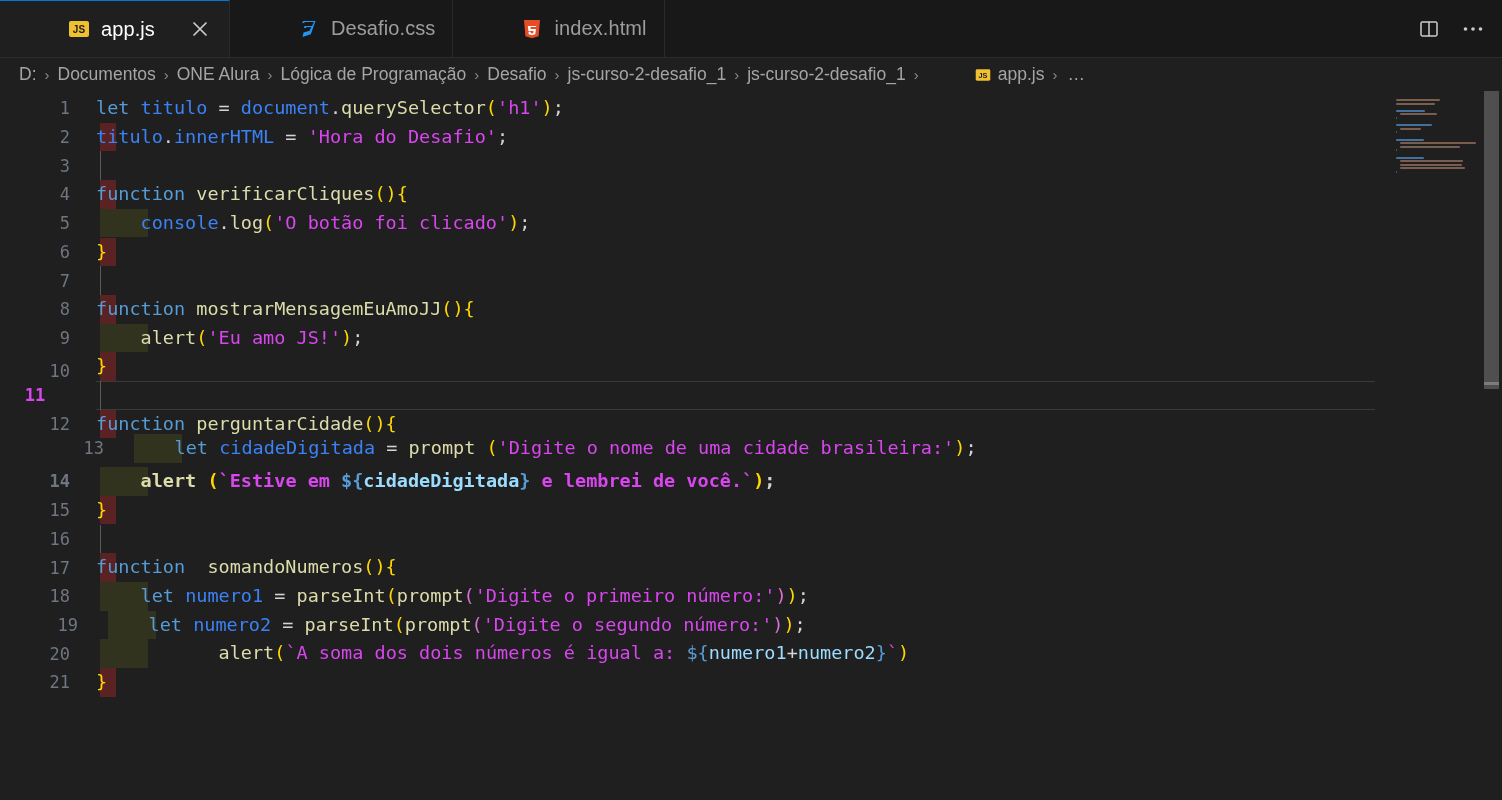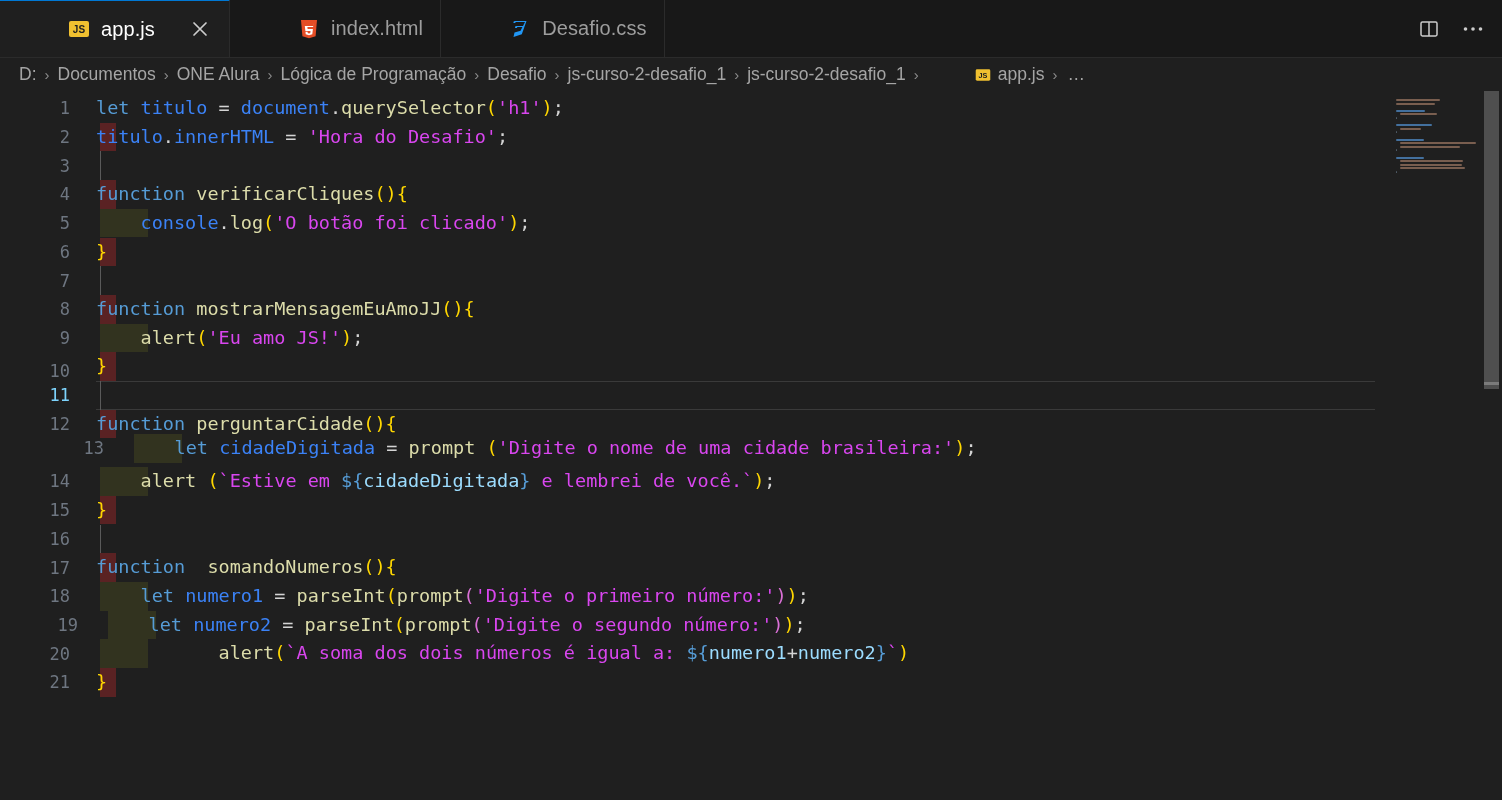--- a/index.html
+++ b/index.html
@@ -69,21 +69,21 @@
     position:relative;
     height:710px;background:#1f1f1f;overflow:hidden;
     font-family:"DejaVu Sans Mono","Liberation Mono",monospace;
   }
   .code-area{position:absolute;left:0;top:0;right:0;bottom:0;}
 
   .row{
     position:relative;height:28.7px;
     display:flex;align-items:center;
   }
-  .row.active .ln{color:#7dd3fc;font-weight:normal;}
+  .row.active .ln{color:#d946ef;font-weight:bold;text-align:center;}
   .row.active .rowline{
     position:absolute;left:96px;right:0;top:0;bottom:0;
     border-top:1px solid #3a3a3a;border-bottom:1px solid #3a3a3a;
     width:1279px;pointer-events:none;
   }
   .ln{
     width:70px;text-align:right;flex:none;
     color:#6e7681;font-size:17px;
     font-family:"DejaVu Sans Mono","Liberation Mono",monospace;
     padding-right:0;user-select:none;
@@ -160,34 +160,34 @@
       <span class="tab-close">
         <svg viewBox="0 0 20 20" width="20" height="20">
             <path d="M4 4 L16 16 M16 4 L4 16" stroke="#cccccc" stroke-width="1.7" fill="none" stroke-linecap="round"></path>
           </svg>
       </span>
     </div>
 
     <div class="tab">
       <span class="tab-icon">
         <svg viewBox="0 0 22 22" width="22" height="22">
-            <path d="M3 2 L19 2 L17.6 18.2 L11 20.3 L4.4 18.2 Z" fill="#e44d26"></path>
-            <path d="M6.5 5.8 H15.5 L15.1 9 H9.4 L9.6 11.1 H14.9 L14.3 16.2 L11 17.3 L7.7 16.2 L7.5 13.8 H9.6 L9.7 15 L11 15.4 L12.3 15 L12.5 12.9 H7.4 L6.8 8.1 H15.2 L15.4 5.8 Z" fill="#ffffff"></path>
+            <path d="M17.5 3 H6.2 C4.5 3 4.1 4.1 4.6 5 L6.5 5 C6 4.3 6.6 4 7.2 4 H16 L14 8 H7.5 C6.2 8 5.7 9 6.2 9.9 L8.2 9.9 C7.8 9.3 8.2 9 8.8 9 H13.4 L11.6 12.7 L5.5 14.6 L4.5 19 L12.8 16.2 Z" fill="#2196f3"></path>
           </svg>
       </span>
-      <span class="label">index.html</span>
+      <span class="label">Desafio.css</span>
     </div>
 
     <div class="tab">
       <span class="tab-icon">
         <svg viewBox="0 0 22 22" width="22" height="22">
-            <path d="M17.5 3 H6.2 C4.5 3 4.1 4.1 4.6 5 L6.5 5 C6 4.3 6.6 4 7.2 4 H16 L14 8 H7.5 C6.2 8 5.7 9 6.2 9.9 L8.2 9.9 C7.8 9.3 8.2 9 8.8 9 H13.4 L11.6 12.7 L5.5 14.6 L4.5 19 L12.8 16.2 Z" fill="#2196f3"></path>
+            <path d="M3 2 L19 2 L17.6 18.2 L11 20.3 L4.4 18.2 Z" fill="#e44d26"></path>
+            <path d="M6.5 5.8 H15.5 L15.1 9 H9.4 L9.6 11.1 H14.9 L14.3 16.2 L11 17.3 L7.7 16.2 L7.5 13.8 H9.6 L9.7 15 L11 15.4 L12.3 15 L12.5 12.9 H7.4 L6.8 8.1 H15.2 L15.4 5.8 Z" fill="#ffffff"></path>
           </svg>
       </span>
-      <span class="label">Desafio.css</span>
+      <span class="label">index.html</span>
     </div>
 
     <div class="tabbar-actions">
       <div class="act">
         <svg viewBox="0 0 22 22" width="22" height="22">
             <rect x="3" y="4" width="16" height="14" rx="1.4" fill="none" stroke="#cccccc" stroke-width="1.5"></rect>
             <path d="M11 4 L11 18" stroke="#cccccc" stroke-width="1.5"></path>
           </svg>
       </div>
       <div class="act">
@@ -310,21 +310,21 @@
           <div class="gutterpad"></div>
           <div class="code"><span class="kw">function</span><span class="op"> </span><span class="fn">perguntarCidade</span><span class="b1">(</span><span class="b1">)</span><span class="b1">{</span></div>
         </div>
         <div class="row" style="position: absolute; left: 0px; right: 0px; top: 343px; margin-left: 34px;">
           <div class="indentguide"></div>
           <div class="olive"></div>
           <div class="ln">13</div>
           <div class="gutterpad"></div>
           <div class="code"><span class="op"> </span><span class="op"> </span><span class="op"> </span><span class="op"> </span><span class="kw">let</span><span class="op"> </span><span class="var">cidadeDigitada</span><span class="op"> </span><span class="op">=</span><span class="op"> </span><span class="fn">prompt</span><span class="op"> </span><span class="b1">(</span><span class="str">'Digite o nome de uma cidade brasileira:'</span><span class="b1">)</span><span class="op">;</span></div>
         </div>
-        <div class="row" style="position: absolute; left: 0px; right: 0px; top: 376.1px;">
+        <div class="row" style="position: absolute; left: 0px; right: 0px; top: 376.1px; font-weight: bold;">
           <div class="indentguide"></div>
           <div class="olive"></div>
           <div class="ln">14</div>
           <div class="gutterpad"></div>
           <div class="code"><span class="op"> </span><span class="op"> </span><span class="op"> </span><span class="op"> </span><span class="fn">alert</span><span class="op"> </span><span class="b1">(</span><span class="str">`</span><span class="str">Estive em </span><span class="tpl">${</span><span class="tplv">cidadeDigitada</span><span class="tpl">}</span><span class="str"> e lembrei de você.</span><span class="str">`</span><span class="b1">)</span><span class="op">;</span></div>
         </div>
         <div class="row" style="position: absolute; left: 0px; right: 0px; top: 404.8px;">
           <div class="indentguide"></div>
           <div class="gitbar"></div>
           <div class="ln">15</div>

